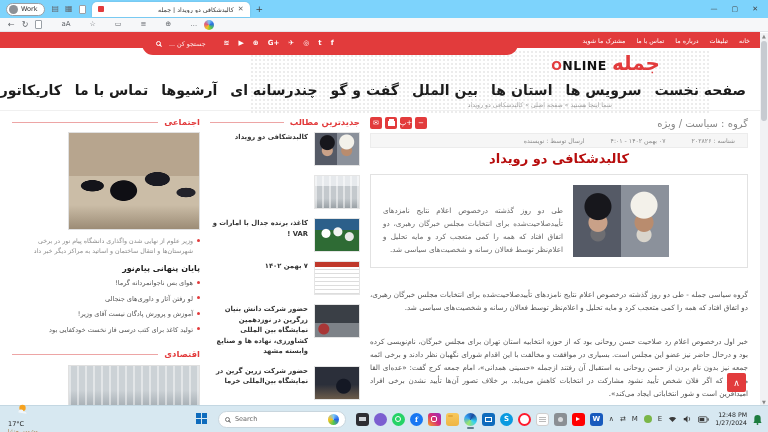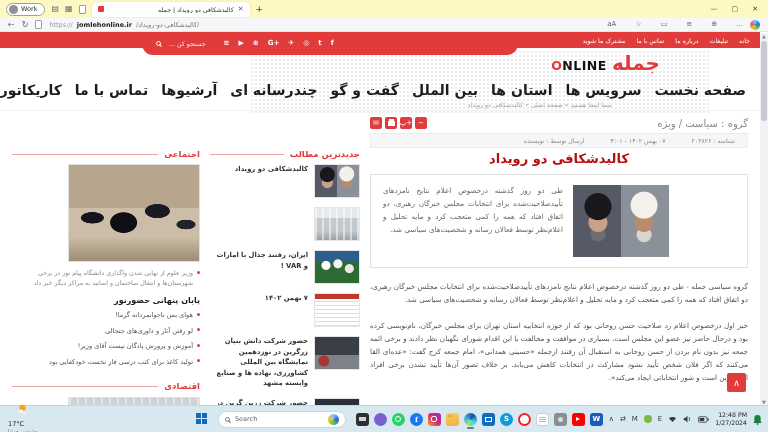--- a/index.html
+++ b/index.html
@@ -1,20 +1,20 @@
 <!DOCTYPE html>
 <html><head>
 <meta charset="utf-8">
 <style>
   * { margin:0; padding:0; box-sizing:border-box; }
   body { font-family:"DejaVu Sans", sans-serif; background:#dfe3e8; }
   .screen { position:relative; width:768px; height:432px; overflow:hidden; background:#fff; }
 
   
-  .tabstrip { position:absolute; top:0; left:0; right:0; height:18px; background:#fef9c3; display:flex; align-items:center; padding:0 6px; gap:6px; }
+  .tabstrip { position:absolute; top:0; left:0; right:0; height:18px; background:#7dd3fc; display:flex; align-items:center; padding:0 6px; gap:6px; }
   .profile-pill { display:flex; align-items:center; gap:3px; border:1px solid #9aa0a6; border-radius:9px; padding:1px 7px 1px 2px; height:13px; background:#fff; }
   .avatar { width:9px; height:9px; border-radius:50%; background:#8d9196; }
   .profile-pill span { font-size:6.5px; color:#333; }
   .mini-ico { font-size:8px; color:#5f6368; line-height:1; }
   .ghost-ico { width:7px; height:9px; border:1px solid #9aa0a6; border-radius:1px; background:#fff; }
   .tab { display:flex; align-items:center; gap:4px; width:158px; height:15px; background:#fff; border-radius:5px 5px 0 0; padding:0 6px; box-shadow:0 0 2px rgba(0,0,0,.15); }
   .fav { width:6px; height:6px; background:#e23b3c; border-radius:1px; flex:none; }
   .tab-title { flex:1; font-size:6.3px; color:#333; direction:rtl; white-space:nowrap; overflow:hidden; }
   .tab-close { font-size:7px; color:#666; }
   .newtab { font-size:9px; color:#444; }
@@ -66,35 +66,35 @@
   .art-top { display:flex; justify-content:space-between; align-items:center; height:16px; }
   .group { font-size:10px; color:#888; }
   .share-row { display:flex; direction:ltr; gap:3px; }
   .share-btn { width:12px; height:12px; background:#e23b3c; border-radius:2px; display:flex; align-items:center; justify-content:center; color:#fff; font-size:7px; line-height:1; }
   .pr { width:7px; height:5px; background:#fff; position:relative; }
   .pr::before { content:""; position:absolute; top:-2px; left:1px; right:1px; height:2px; background:#fff; }
   .meta-bar { height:15px; background:#f6f6f6; border:1px solid #ececec; display:flex; align-items:center; gap:26px; padding:0 12px; margin-top:2px; }
   .meta-bar span { font-size:6.2px; color:#8a8a8a; }
   .lead { font-size:7.3px; color:#6d6d6d; text-align:center; line-height:1.7; margin:8px 8px 4px; }
   .art-title { font-size:13px; font-weight:bold; color:#b70d0d; text-align:center; margin:3px 0 8px; }
-  .sum-box { border:1px solid #e2e2e2; display:flex; gap:10px; padding:10px 12px; padding-right:78px; align-items:flex-start; }
+  .sum-box { border:1px solid #e2e2e2; display:flex; gap:10px; padding:10px 12px; padding-right:78px; align-items:flex-end; }
   .dual-photo { width:96px; height:72px; flex:none;
     background:
       radial-gradient(circle at 26% 30%, #17171c 13px, transparent 14px),
       radial-gradient(circle at 26% 52%, #c9a188 9px, transparent 10px),
       radial-gradient(circle at 26% 68%, #6e6e72 7px, transparent 8px),
       radial-gradient(circle at 74% 28%, #f3f1ea 13px, transparent 14px),
       radial-gradient(circle at 74% 52%, #b98c6e 9px, transparent 10px),
       radial-gradient(circle at 74% 69%, #d9d5cc 7px, transparent 8px),
       linear-gradient(90deg,#555a66 0 50%, #8b919b 50% 100%); }
   .sum-text { font-size:7.2px; color:#666; line-height:1.8; text-align:justify; }
-  .art-body p { font-size:7.2px; color:#555; line-height:1.8; text-align:justify; margin-top:13px; }
-
-  
-  .sec-head { display:flex; align-items:center; gap:6px; height:14px; margin-bottom:3px;margin-top:32px; }
+  .art-body p { font-size:7.2px; color:#555; line-height:1.8; text-align:justify; margin-top:21px; }
+
+  
+  .sec-head { display:flex; align-items:center; gap:6px; height:14px; margin-bottom:3px; }
   .sec-head b { font-size:8.5px; color:#e23b3c; white-space:nowrap; }
   .sec-head .line { flex:1; height:1px; background:#eda5a5; }
 
   
   .mid-item { display:flex; gap:6px; margin-bottom:9px; align-items:flex-start; }
   .thumb { width:46px; height:34px; flex:none; border:1px solid #e5e5e5; }
   .mtitle { font-size:6.8px; font-weight:bold; color:#333; line-height:1.55; text-align:right; }
   .th-portraits { background:
       radial-gradient(circle at 28% 30%, #17171c 7px, transparent 8px),
       radial-gradient(circle at 28% 55%, #c9a188 5px, transparent 6px),
@@ -200,25 +200,20 @@
       <span>—</span>
       <span>▢</span>
       <span>✕</span>
     </div>
   </div>
 
   <div class="addrbar">
     <span class="navglyph">←</span>
     <span class="navglyph">↻</span>
     <span class="ghost-ico"></span>
-    <div class="url">
-      <span class="pre">https://</span>
-        <span class="dom">jomlehonline.ir</span>
-        <span class="path">/کالبدشکافی-دو-رویداد/</span>
-    </div>
     <span class="abar-ico">aA</span>
     <span class="abar-ico">☆</span>
     <span class="abar-ico">▭</span>
     <span class="abar-ico">≡</span>
     <span class="abar-ico">⊕</span>
     <span class="abar-ico">…</span>
     <span class="copilot"></span>
   </div>
 
   <div class="bscroll">
@@ -314,21 +309,21 @@
           </div>
         <div class="mid-item">
           <div class="thumb th-portraits"></div>
           <div class="mtitle">کالبدشکافی دو رویداد</div>
         </div>
         <div class="mid-item">
           <div class="thumb th-housing"></div>
         </div>
         <div class="mid-item">
           <div class="thumb th-soccer"></div>
-          <div class="mtitle">ایران، رفتند جدال با امارات و VAR !</div>
+          <div class="mtitle">کاغذ، برنده جدال با امارات و VAR !</div>
         </div>
         <div class="mid-item">
           <div class="thumb th-newspaper"></div>
           <div class="mtitle">۷ بهمن ۱۴۰۲</div>
         </div>
         <div class="mid-item">
           <div class="thumb th-expo1"></div>
           <div class="mtitle">حضور شرکت دانش بنیان زرگرین در نوزدهمین نمایشگاه بین المللی کشاورزی، نهاده ها و صنایع وابسته مشهد</div>
         </div>
         <div class="mid-item">
@@ -341,21 +336,21 @@
       <div class="col-left">
         <div class="sec-head">
             <b>اجتماعی</b>
             <span class="line"></span>
           </div>
         <div class="big-photo"></div>
         <div class="caption">
           <span class="bdot"></span>
           <span class="txt">وزیر علوم از نهایی شدن واگذاری دانشگاه پیام نور در برخی شهرستان‌ها و انتقال ساختمان و اساتید به مراکز دیگر خبر داد</span>
         </div>
-        <div class="headline">پایان پنهانی حضور‌نور</div>
+        <div class="headline">پایان پنهانی پیام‌نور</div>
         <div class="bullet-row">
             <span class="bdot"></span>
             <span class="txt">هوای بس ناجوانمردانه گرما!</span>
           </div>
         <div class="bullet-row">
             <span class="bdot"></span>
             <span class="txt">لو رفتن آثار و داوری‌های جنجالی</span>
           </div>
         <div class="bullet-row">
             <span class="bdot"></span>

